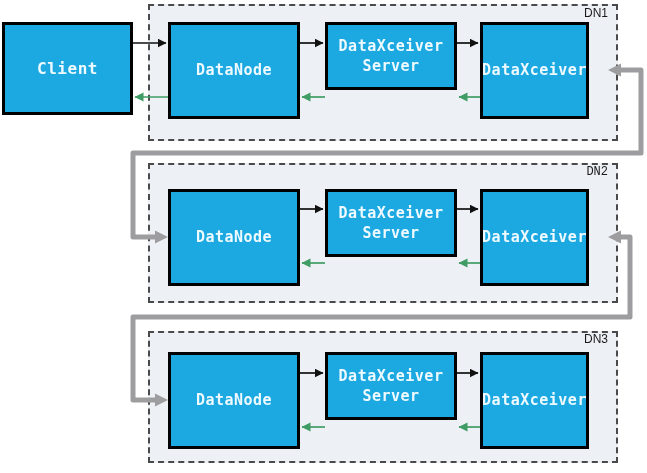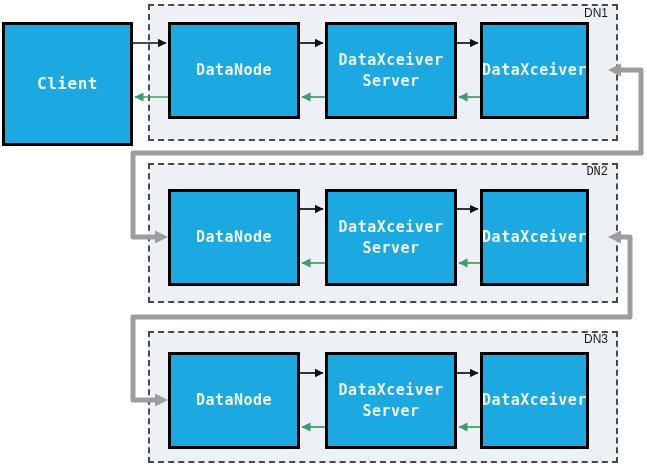--- a/index.html
+++ b/index.html
@@ -37,26 +37,26 @@
     background:var(--box-fill,#1ca9e2);
     border:3px solid var(--box-border,#000);
     display:flex;align-items:center;justify-content:center;
     text-align:center;
     color:var(--box-text,#eefaff);
     font-weight:bold;
     font-size:15px;
     letter-spacing:.5px;
     line-height:1.35;
   }
-  .client{left:2px;top:22px;width:131px;height:124px;font-size:16px;}
+  .client{left:2px;top:22px;width:131px;height:93px;font-size:16px;}
   .r1{top:22px;}
   .r2{top:189px;}
   .r3{top:352px;}
   .c-dn{left:168px;width:132px;height:97px;}
-  .c-srv{left:325px;width:132px;height:97px;padding:0 20px;}
+  .c-srv{left:325px;width:132px;height:68px;padding:0 20px;}
   .c-dx{left:480px;width:109px;height:97px;}
   .wires{position:absolute;left:0;top:0;pointer-events:none;}
   .fwd{stroke:var(--arrow-forward,#111);stroke-width:1.7;}
   .ack{stroke:var(--arrow-ack,#3e9c64);stroke-width:1.7;}
   .pipe{stroke:var(--arrow-pipeline,#9d9d9f);stroke-width:5;fill:none;stroke-linejoin:round;}
   .pipehead{fill:var(--arrow-pipeline,#9d9d9f);}
 </style>
 </head>
 <body>
 

